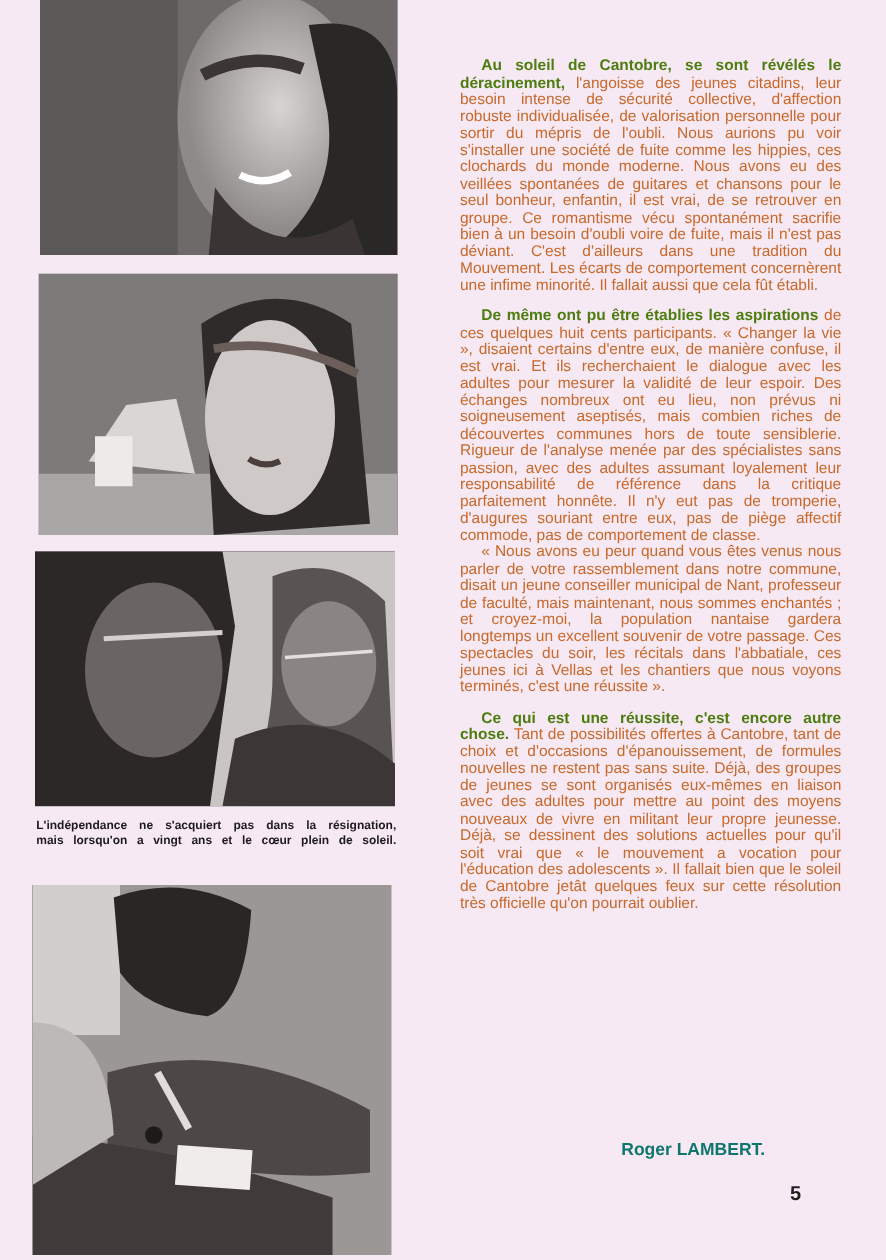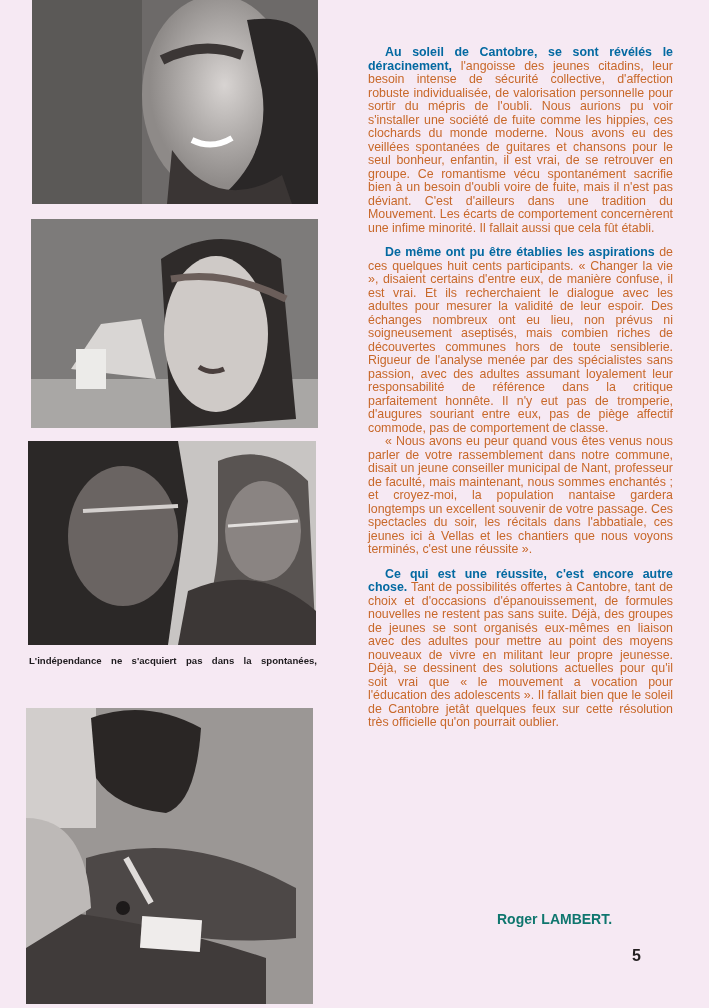--- a/index.html
+++ b/index.html
@@ -7,21 +7,21 @@
   .photo{position:absolute;overflow:hidden;background:#555;}
   .photo svg{display:block;width:100%;height:100%;}
   #p1{left:32px;top:0;width:286px;height:204px;}
   #p2{left:31px;top:219px;width:287px;height:209px;}
   #p3{left:28px;top:441px;width:288px;height:204px;}
   #p4{left:26px;top:708px;width:287px;height:296px;}
   .caption{position:absolute;left:29px;top:655px;width:288px;font-size:9.6px;line-height:12px;font-weight:bold;color:#1e1b1e;text-align:justify;text-align-last:justify;}
   .caption span{display:block;}
   .col{position:absolute;left:368px;top:46px;width:305px;color:#c8682a;font-size:12.4px;line-height:13.5px;}
   .col p{margin:0 0 11px 0;text-align:justify;text-indent:17px;}
-  .col b{color:#0369a1;}
+  .col b{color:#4d7c0f;}
   .sig{position:absolute;left:497px;top:911px;font-size:14px;font-weight:bold;color:#0f766e;}
   .pagenum{position:absolute;left:632px;top:947px;font-size:16px;font-weight:bold;color:#231f20;}
 </style>
 </head>
 <body>
 
 <div class="photo" id="p1">
   <svg viewBox="0 0 286 204" preserveAspectRatio="none">
     <defs>
       <radialGradient id="g1" cx="0.55" cy="0.45" r="0.5">
@@ -59,21 +59,22 @@
     <ellipse cx="95" cy="95" rx="55" ry="70" fill="#6a6462"></ellipse>
     <path d="M55 70 L150 65" stroke="#d4d0ce" stroke-width="4"></path>
     <path d="M190 20 Q240 0 280 40 L288 204 L170 204 Q190 140 190 100 Z" fill="#595452"></path>
     <ellipse cx="235" cy="90" rx="38" ry="50" fill="#8a8482"></ellipse>
     <path d="M200 85 L270 80" stroke="#e2dfdd" stroke-width="3"></path>
     <path d="M160 150 Q230 120 288 170 L288 204 L150 204 Z" fill="#3c3736"></path>
   </svg>
 </div>
 
 <div class="caption">
-  <span>L'indépendance ne s'acquiert pas dans la spontanées,</span>
+  <span>L'indépendance ne s'acquiert pas dans la résignation,</span>
+  <span>mais lorsqu'on a vingt ans et le cœur plein de soleil.</span>
 </div>
 
 <div class="photo" id="p4">
   <svg viewBox="0 0 287 296" preserveAspectRatio="none">
     <rect width="287" height="296" fill="#9b9795"></rect>
     <rect x="0" y="0" width="70" height="120" fill="#d2cecc"></rect>
     <path d="M65 10 Q120 -10 175 20 Q170 95 140 105 Q90 100 70 70 Z" fill="#2a2625"></path>
     <path d="M60 150 Q160 120 270 180 L270 230 Q180 240 60 210 Z" fill="#4d4847"></path>
     <path d="M0 200 Q120 210 240 250 L240 296 L0 296 Z" fill="#403b3a"></path>
     <path d="M0 110 Q60 110 65 200 L0 240 Z" fill="#bdb9b7"></path>

